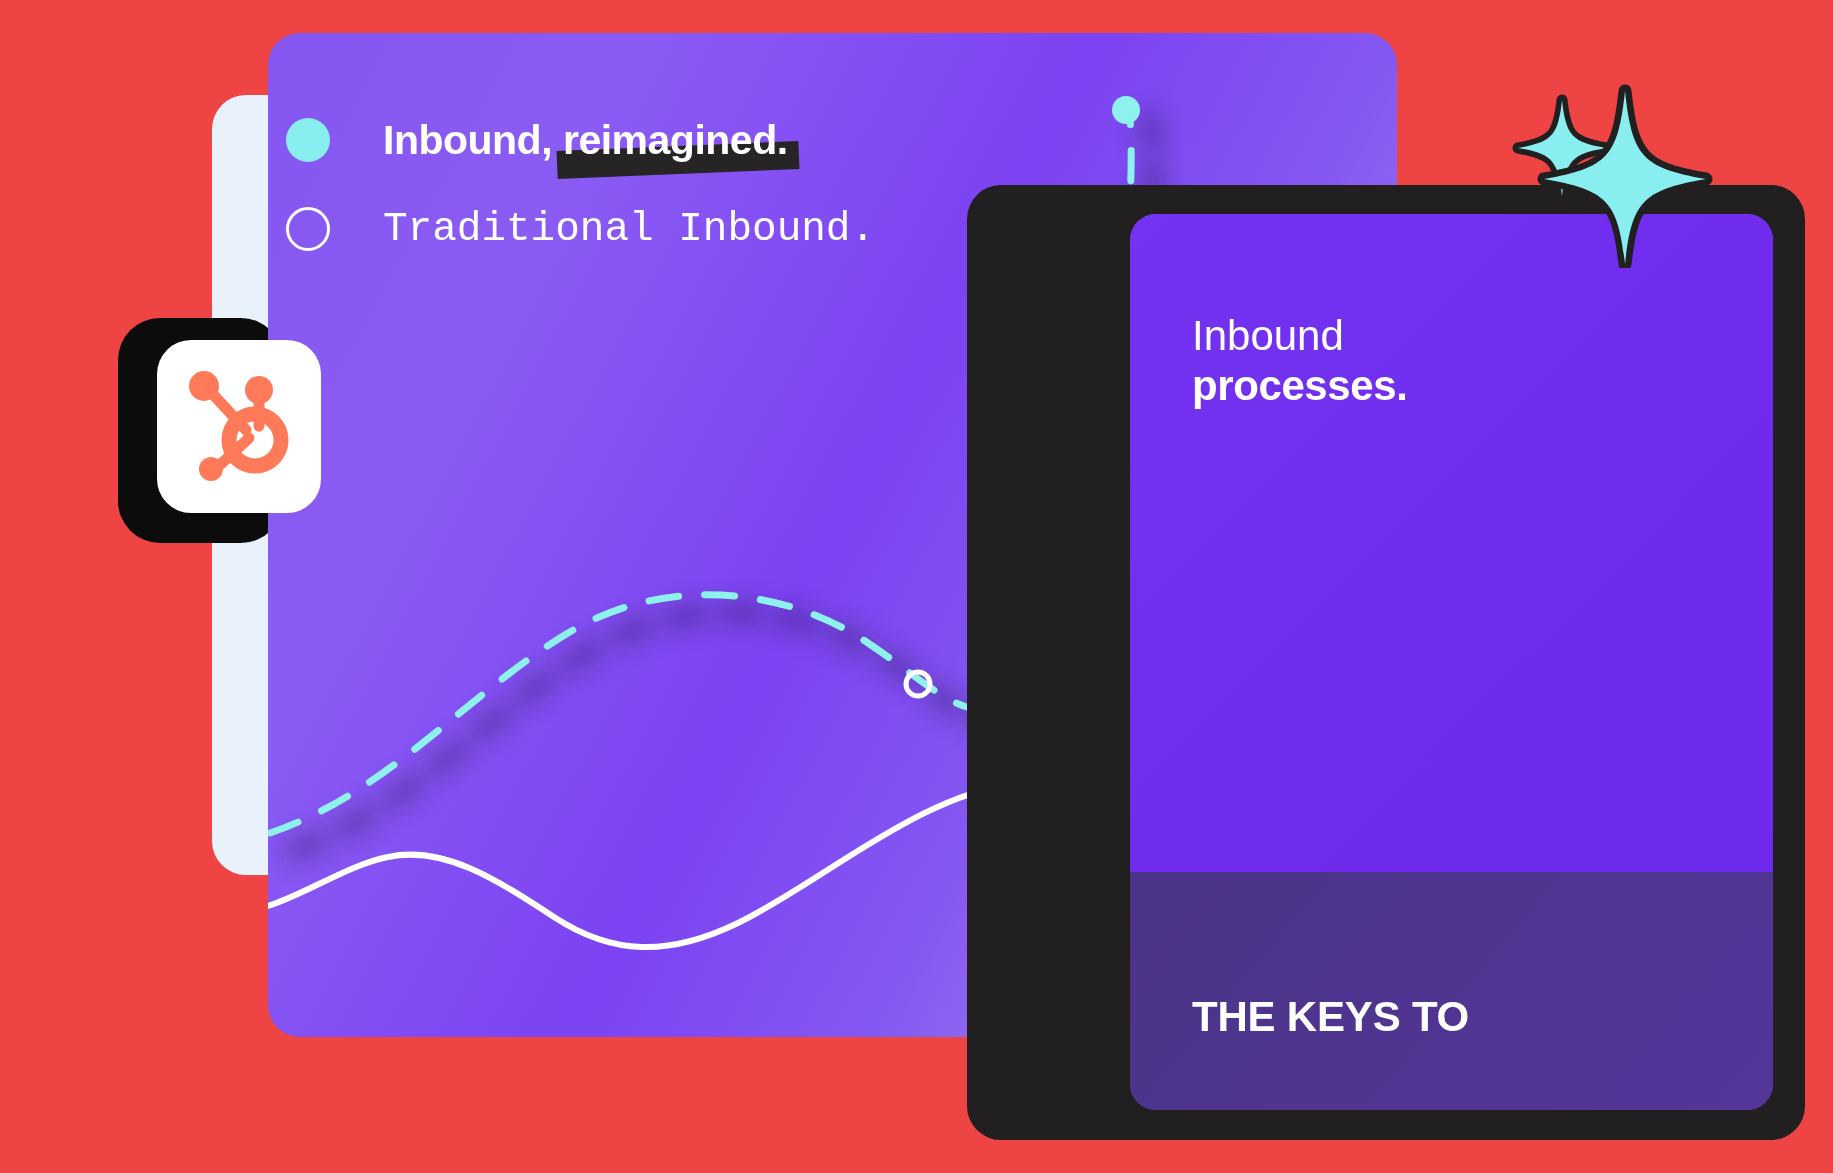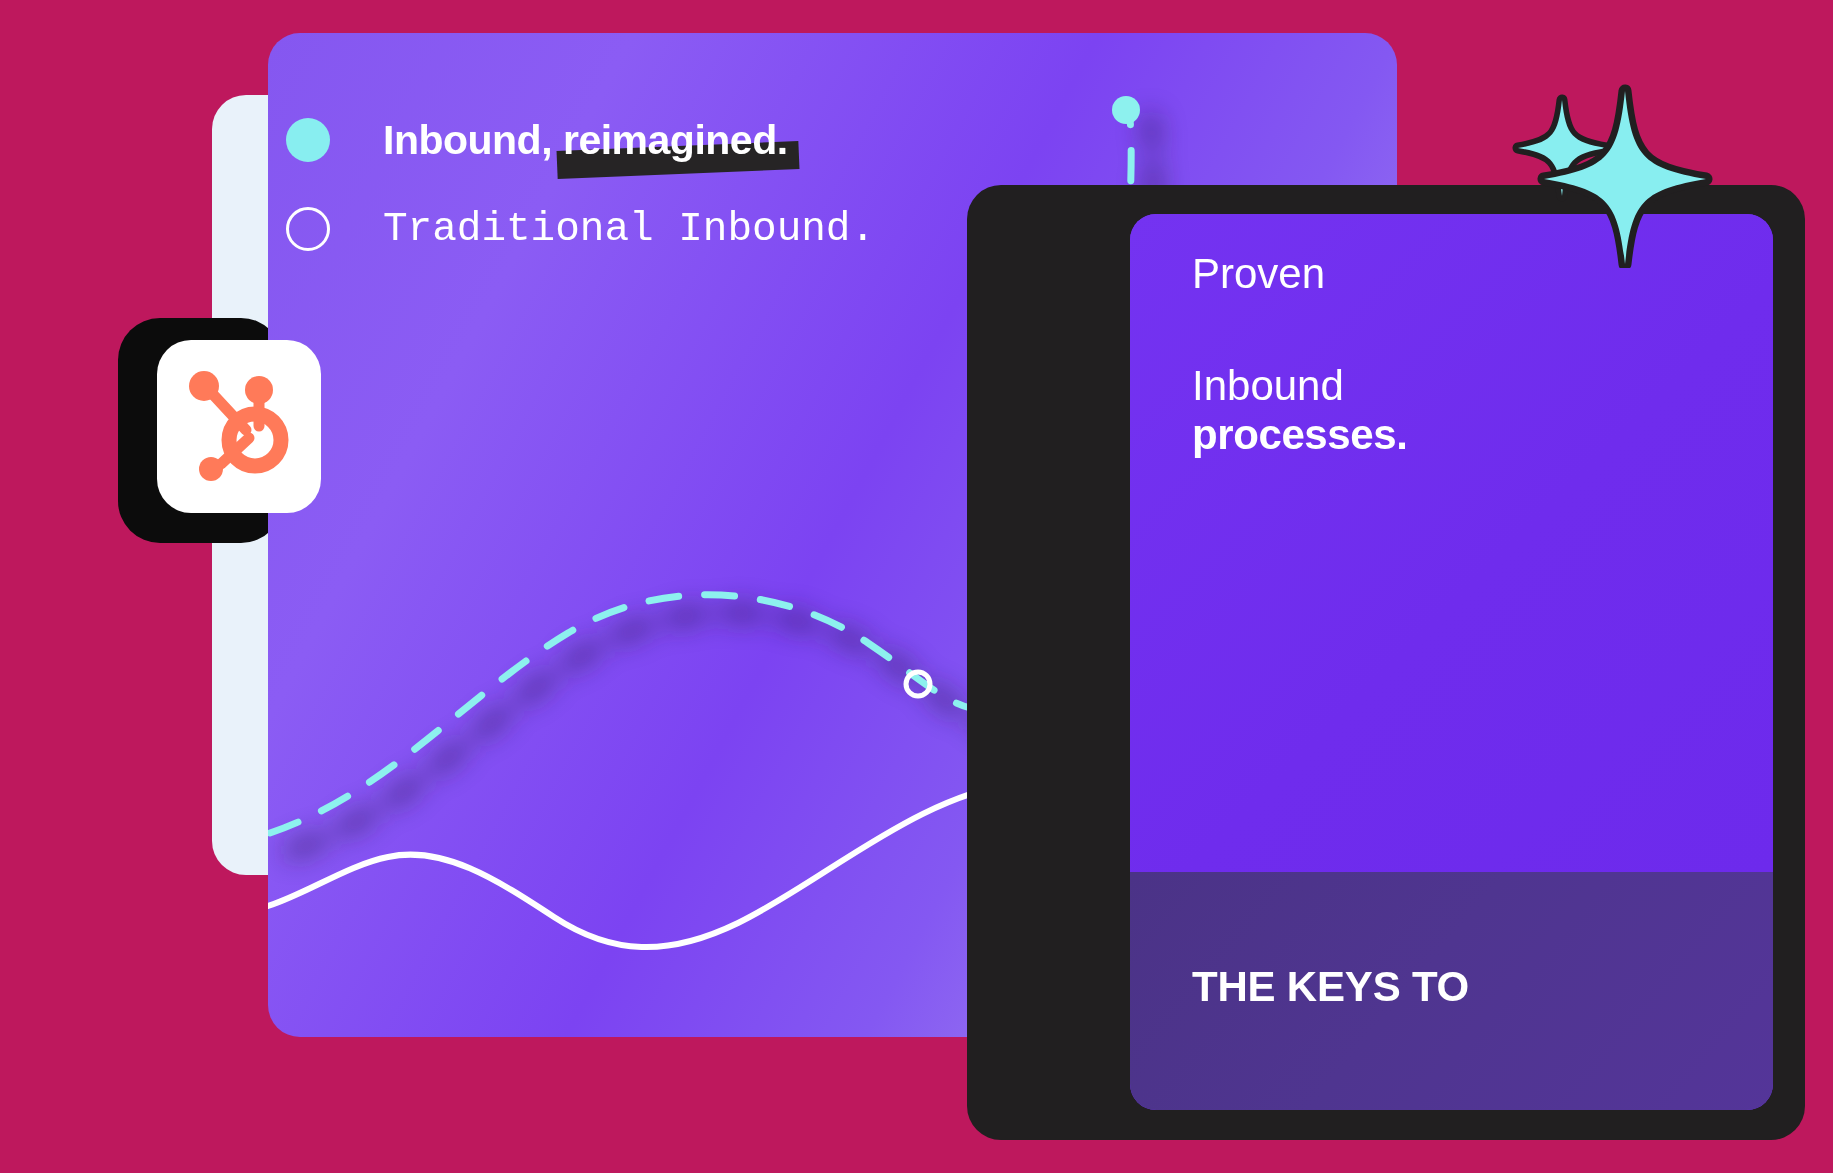--- a/index.html
+++ b/index.html
@@ -7,21 +7,21 @@
     width: 1833px;
     height: 1173px;
     background: #ffffff;
     font-family: "Liberation Sans", sans-serif;
     overflow: hidden;
   }
   #stage {
     position: relative;
     width: 1833px;
     height: 1173px;
-    background: #be185d;
+    background: #ef4444;
   }
 
   
   .back-panel {
     position: absolute;
     left: 212px;
     top: 95px;
     width: 200px;
     height: 780px;
     background: #e9f2fa;
@@ -169,21 +169,21 @@
   .feat .strong {
     color: #ffffff;
     font-size: 42px;
     font-weight: bold;
     line-height: 1.18;
     letter-spacing: -0.4px;
   }
   .keys-block {
     position: absolute;
     left: 62px;
-    top: 746px;
+    top: 776px;
     z-index: 3;
   }
   .keys-line {
     color: #ffffff;
     font-size: 42px;
     font-weight: bold;
     line-height: 1.28;
     letter-spacing: -0.2px;
     text-transform: uppercase;
     white-space: nowrap;
@@ -267,21 +267,20 @@
       <circle cx="28" cy="101" r="12" fill="#ff7a59"></circle>
     </svg>
   </div>
 
   <div class="right-card">
     <div class="upper"></div>
     <div class="lower"></div>
 
     <div class="bullets-block">
       <div class="feat">
-        <div class="thin">Proven</div>
       </div>
       <div class="feat">
         <div class="thin">Inbound</div>
         <div class="strong">processes.</div>
       </div>
     </div>
 
     <div class="keys-block">
       <div class="keys-line">THE KEYS TO</div>
     </div>

